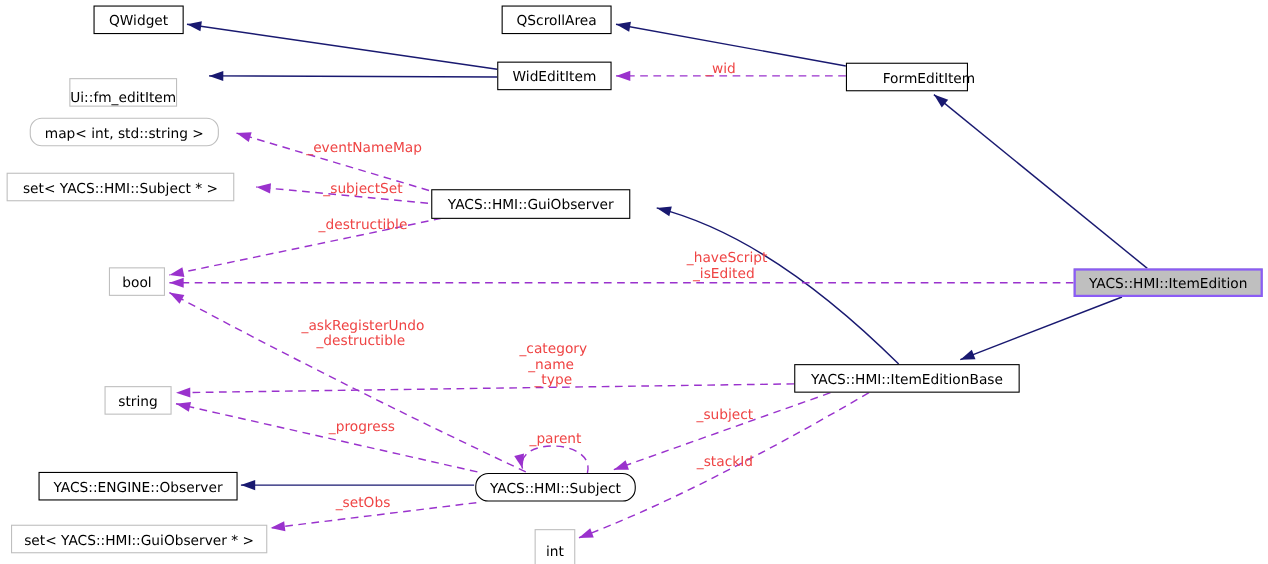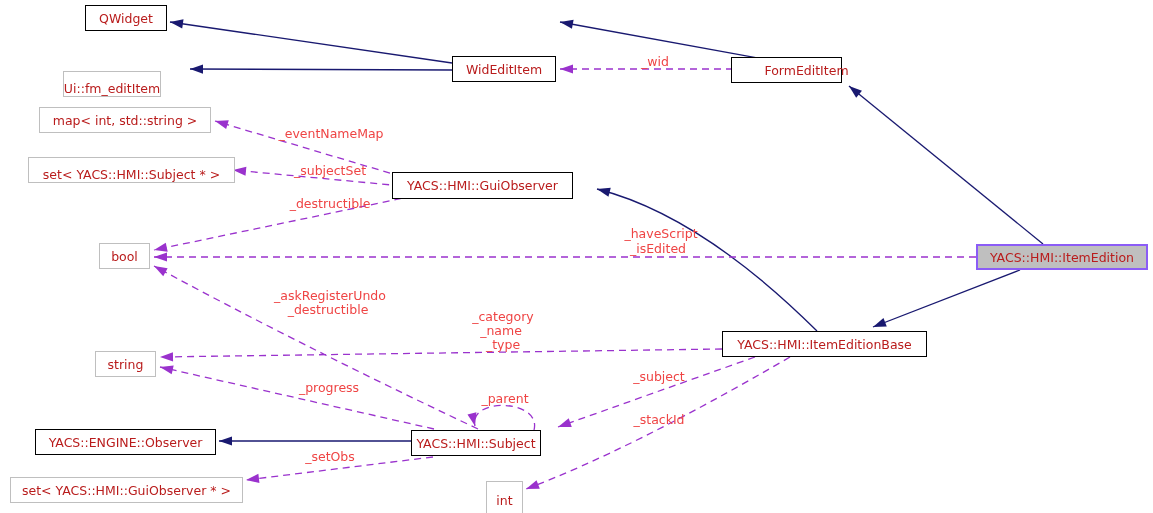--- a/index.html
+++ b/index.html
@@ -9,21 +9,21 @@
     background:#ffffff;
     font-family:"DejaVu Sans","Liberation Sans",sans-serif;
     overflow:hidden;
   }
   #edge-layer{position:absolute;left:0;top:0;width:1153px;height:513px;}
   .node{
     position:absolute;
     box-sizing:border-box;
     background:#ffffff;
     display:flex;align-items:center;justify-content:center;
-    font-size:12.5px;color:#b91c1c;white-space:nowrap;
+    font-size:12.5px;color:#000000;white-space:nowrap;
     z-index:2;
   }
   .node.linked{border:1.5px solid #000000;}
   .node.plain{border:1.5px solid #bfbfbf;}
   .node.focal{border:2px solid #8b5cf6;background:#bfbfbf;}
   .edge-label{
     position:absolute;
     transform:translateX(-50%);
     font-size:12.5px;color:#ef4444;
     white-space:nowrap;
@@ -109,54 +109,57 @@
       </g>
       <g>
         <path d="M 433 457 L 246 480" fill="none" stroke="#9a32cd" stroke-width="1.3" stroke-dasharray="7 5"></path>
         <polygon points="246,480 258.3412278840003,473.8474318926831 259.4643157131137,482.9786242424312" fill="#9a32cd"></polygon>
       </g>
     </svg>
 
 <div class="node linked" style="left: 85px; top: 5px; width: 82px; height: 26px;">
       <span>QWidget</span>
     </div>
+    <div class="node linked" style="left: 456px; top: 5px; width: 100px; height: 26px;">
+      <span>QScrollArea</span>
+    </div>
     <div class="node plain" style="left: 63px; top: 71px; width: 98px; height: 26px; align-items: flex-end;">
       <span>Ui::fm_editItem</span>
     </div>
     <div class="node linked" style="left: 452px; top: 56px; width: 104px; height: 26px;">
       <span>WidEditItem</span>
     </div>
-    <div class="node linked" style="left: 731px; top: 57px; width: 111px; height: 26px; padding-left: 40px;">
+    <div class="node linked" style="left: 769px; top: 57px; width: 111px; height: 26px; padding-left: 40px;">
       <span>FormEditItem</span>
     </div>
-    <div class="node plain" style="left: 39px; top: 107px; width: 172px; height: 26px;">
+    <div class="node plain" style="left: 27px; top: 107px; width: 172px; height: 26px; border-radius: 11px;">
       <span>map&lt; int, std::string &gt;</span>
     </div>
-    <div class="node plain" style="left: 28px; top: 157px; width: 207px; height: 26px; align-items: flex-end;">
+    <div class="node plain" style="left: 6px; top: 157px; width: 207px; height: 26px;">
       <span>set&lt; YACS::HMI::Subject * &gt;</span>
     </div>
     <div class="node linked" style="left: 392px; top: 172px; width: 181px; height: 27px;">
       <span>YACS::HMI::GuiObserver</span>
     </div>
     <div class="node plain" style="left: 99px; top: 243px; width: 51px; height: 26px;">
       <span>bool</span>
     </div>
     <div class="node focal" style="left: 976px; top: 244px; width: 172px; height: 26px;">
       <span>YACS::HMI::ItemEdition</span>
     </div>
     <div class="node plain" style="left: 95px; top: 351px; width: 61px; height: 26px;">
       <span>string</span>
     </div>
     <div class="node linked" style="left: 722px; top: 331px; width: 205px; height: 26px;">
       <span>YACS::HMI::ItemEditionBase</span>
     </div>
     <div class="node linked" style="left: 35px; top: 429px; width: 181px; height: 26px;">
       <span>YACS::ENGINE::Observer</span>
     </div>
-    <div class="node linked" style="left: 411px; top: 430px; width: 130px; height: 26px;">
+    <div class="node linked" style="left: 432px; top: 430px; width: 146px; height: 26px; border-radius: 12px;">
       <span>YACS::HMI::Subject</span>
     </div>
     <div class="node plain" style="left: 10px; top: 477px; width: 233px; height: 26px;">
       <span>set&lt; YACS::HMI::GuiObserver * &gt;</span>
     </div>
     <div class="node plain" style="left: 486px; top: 481px; width: 37px; height: 38px;">
       <span>int</span>
     </div>
     <span class="edge-label" style="left: 655px; top: 54px;">_wid</span>
     <span class="edge-label" style="left: 331px; top: 126px;">_eventNameMap</span>

